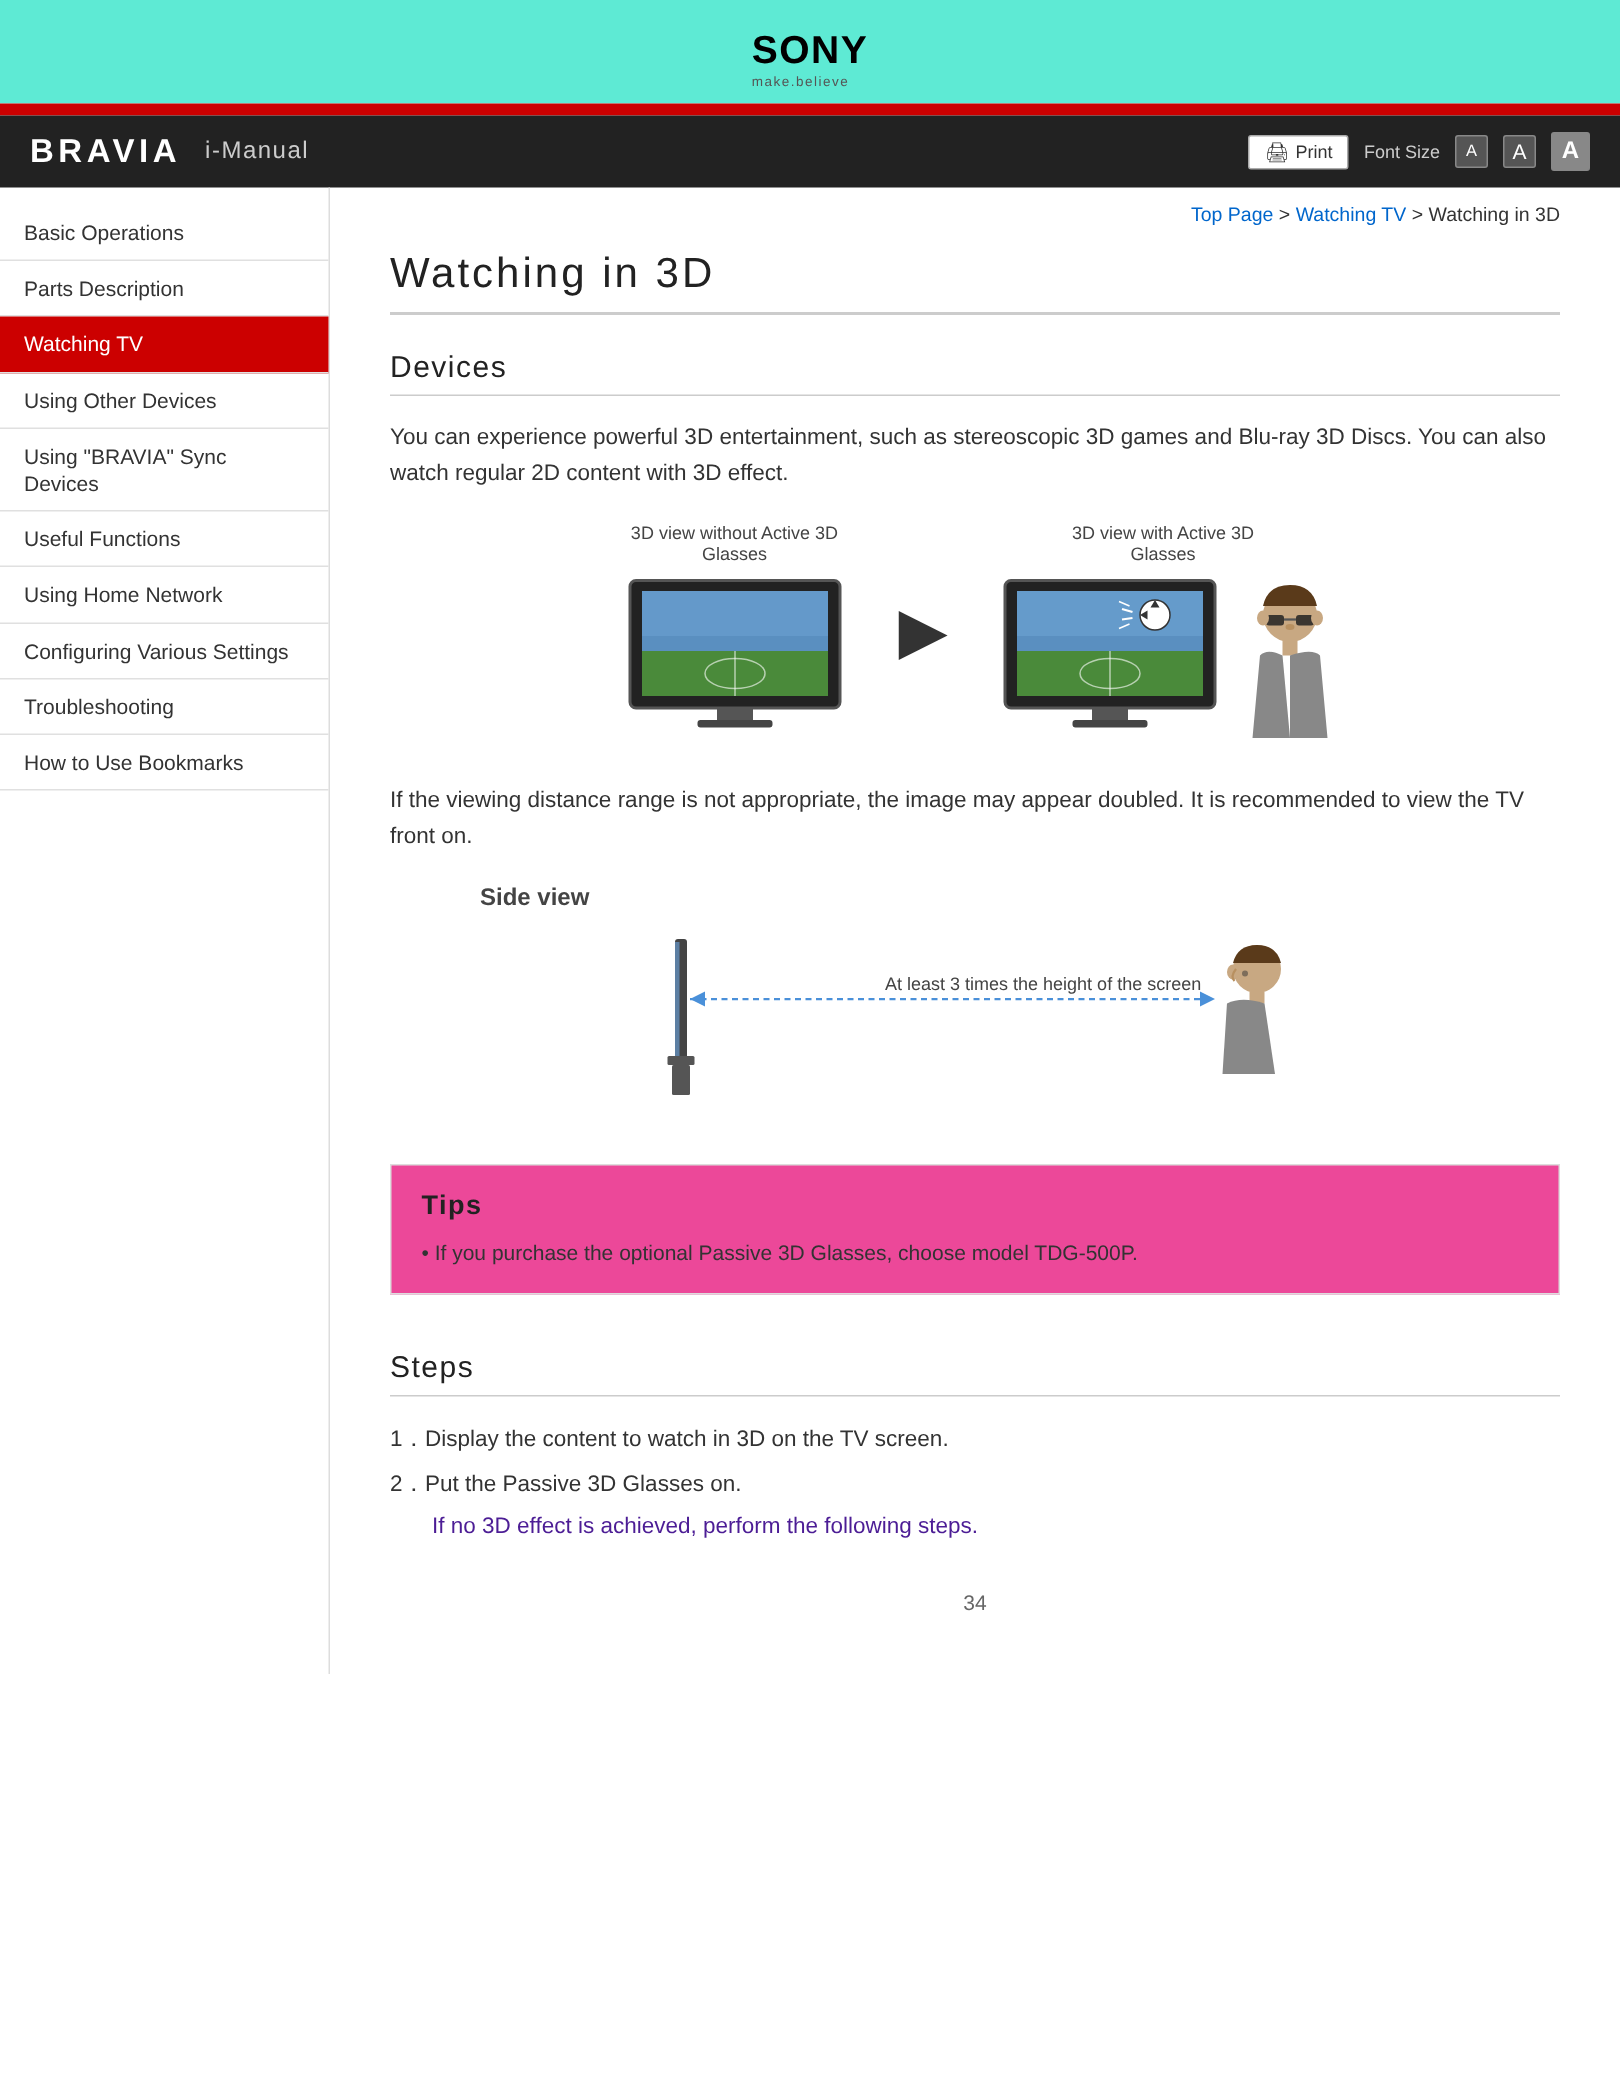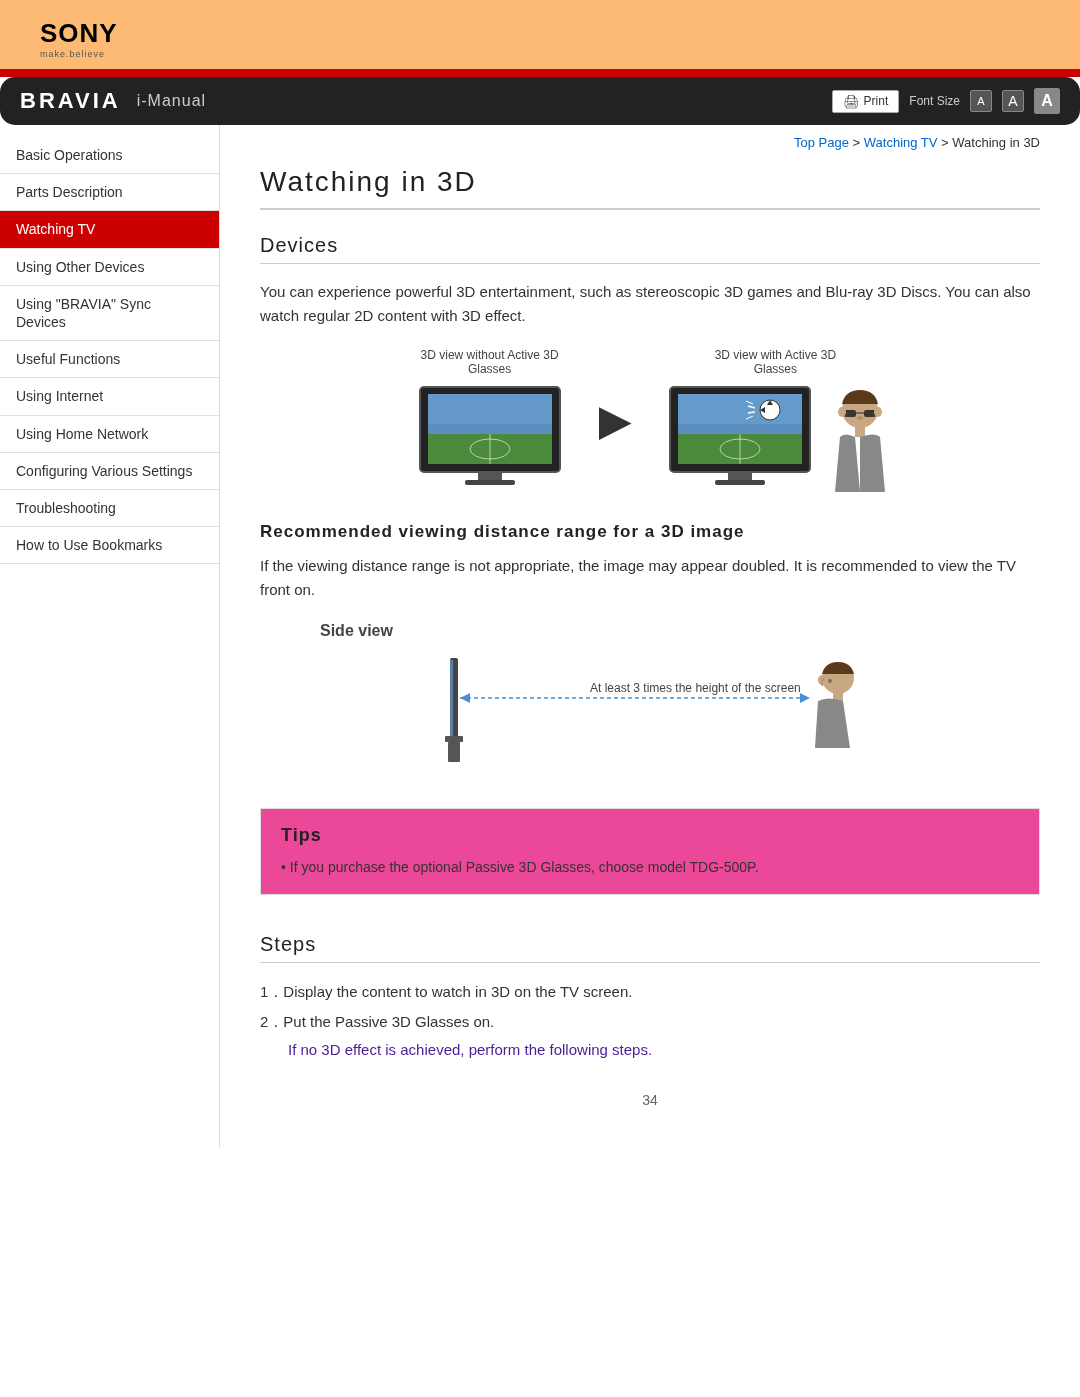--- a/index.html
+++ b/index.html
@@ -7,24 +7,25 @@
       font-family: Arial, sans-serif;
       background: #fff;
       width: 1080px;
       min-height: 1397px;
       color: #333;
       font-size: 15px;
     }
 
     
     .top-bar {
-      background: #fdba74;
+      background: #5eead4;
       padding: 18px 40px 10px 40px;
       display: flex;
       align-items: center;
+      justify-content: center;
     }
     .sony-logo {
       display: flex;
       flex-direction: column;
       align-items: flex-start;
     }
     .sony-wordmark {
       font-size: 26px;
       font-weight: 900;
       letter-spacing: 1px;
@@ -45,21 +46,20 @@
     }
 
     
     .nav-bar {
       background: #222;
       display: flex;
       align-items: center;
       justify-content: space-between;
       padding: 0 20px;
       height: 48px;
-      border-radius: 15px;
     }
     .nav-brand {
       display: flex;
       align-items: center;
       gap: 16px;
     }
     .bravia-text {
       color: #fff;
       font-size: 22px;
       font-weight: bold;
@@ -347,21 +347,20 @@
 
 <div class="main-layout">
 
   <div class="sidebar">
     <div class="sidebar-item">Basic Operations</div>
     <div class="sidebar-item">Parts Description</div>
     <div class="sidebar-item active">Watching TV</div>
     <div class="sidebar-item">Using Other Devices</div>
     <div class="sidebar-item">Using "BRAVIA" Sync Devices</div>
     <div class="sidebar-item">Useful Functions</div>
-    <div class="sidebar-item">Using Internet</div>
     <div class="sidebar-item">Using Home Network</div>
     <div class="sidebar-item">Configuring Various Settings</div>
     <div class="sidebar-item">Troubleshooting</div>
     <div class="sidebar-item">How to Use Bookmarks</div>
   </div>
 
   <div class="content">
 
     <div class="breadcrumb">
       <a href="#">Top Page</a>
@@ -444,21 +443,20 @@
 
             <ellipse cx="12" cy="30" rx="4" ry="5" fill="#c8a882"></ellipse>
             <ellipse cx="48" cy="30" rx="4" ry="5" fill="#c8a882"></ellipse>
 
             <ellipse cx="30" cy="36" rx="3" ry="2" fill="#b89060"></ellipse>
           </svg>
         </div>
       </div>
     </div>
 
-    <h3 class="recommended-heading">Recommended viewing distance range for a 3D image</h3>
     <p class="recommended-text">If the viewing distance range is not appropriate, the image may appear doubled. It is recommended to view the TV front on.</p>
 
     <div class="side-view-container">
       <div class="side-view-caption">Side view</div>
       <svg width="520" height="130" viewBox="0 0 520 130">
 
         <rect x="60" y="10" width="8" height="80" rx="2" fill="#444"></rect>
 
         <rect x="55" y="88" width="18" height="6" rx="1" fill="#555"></rect>
         <rect x="58" y="94" width="12" height="20" rx="1" fill="#555"></rect>

